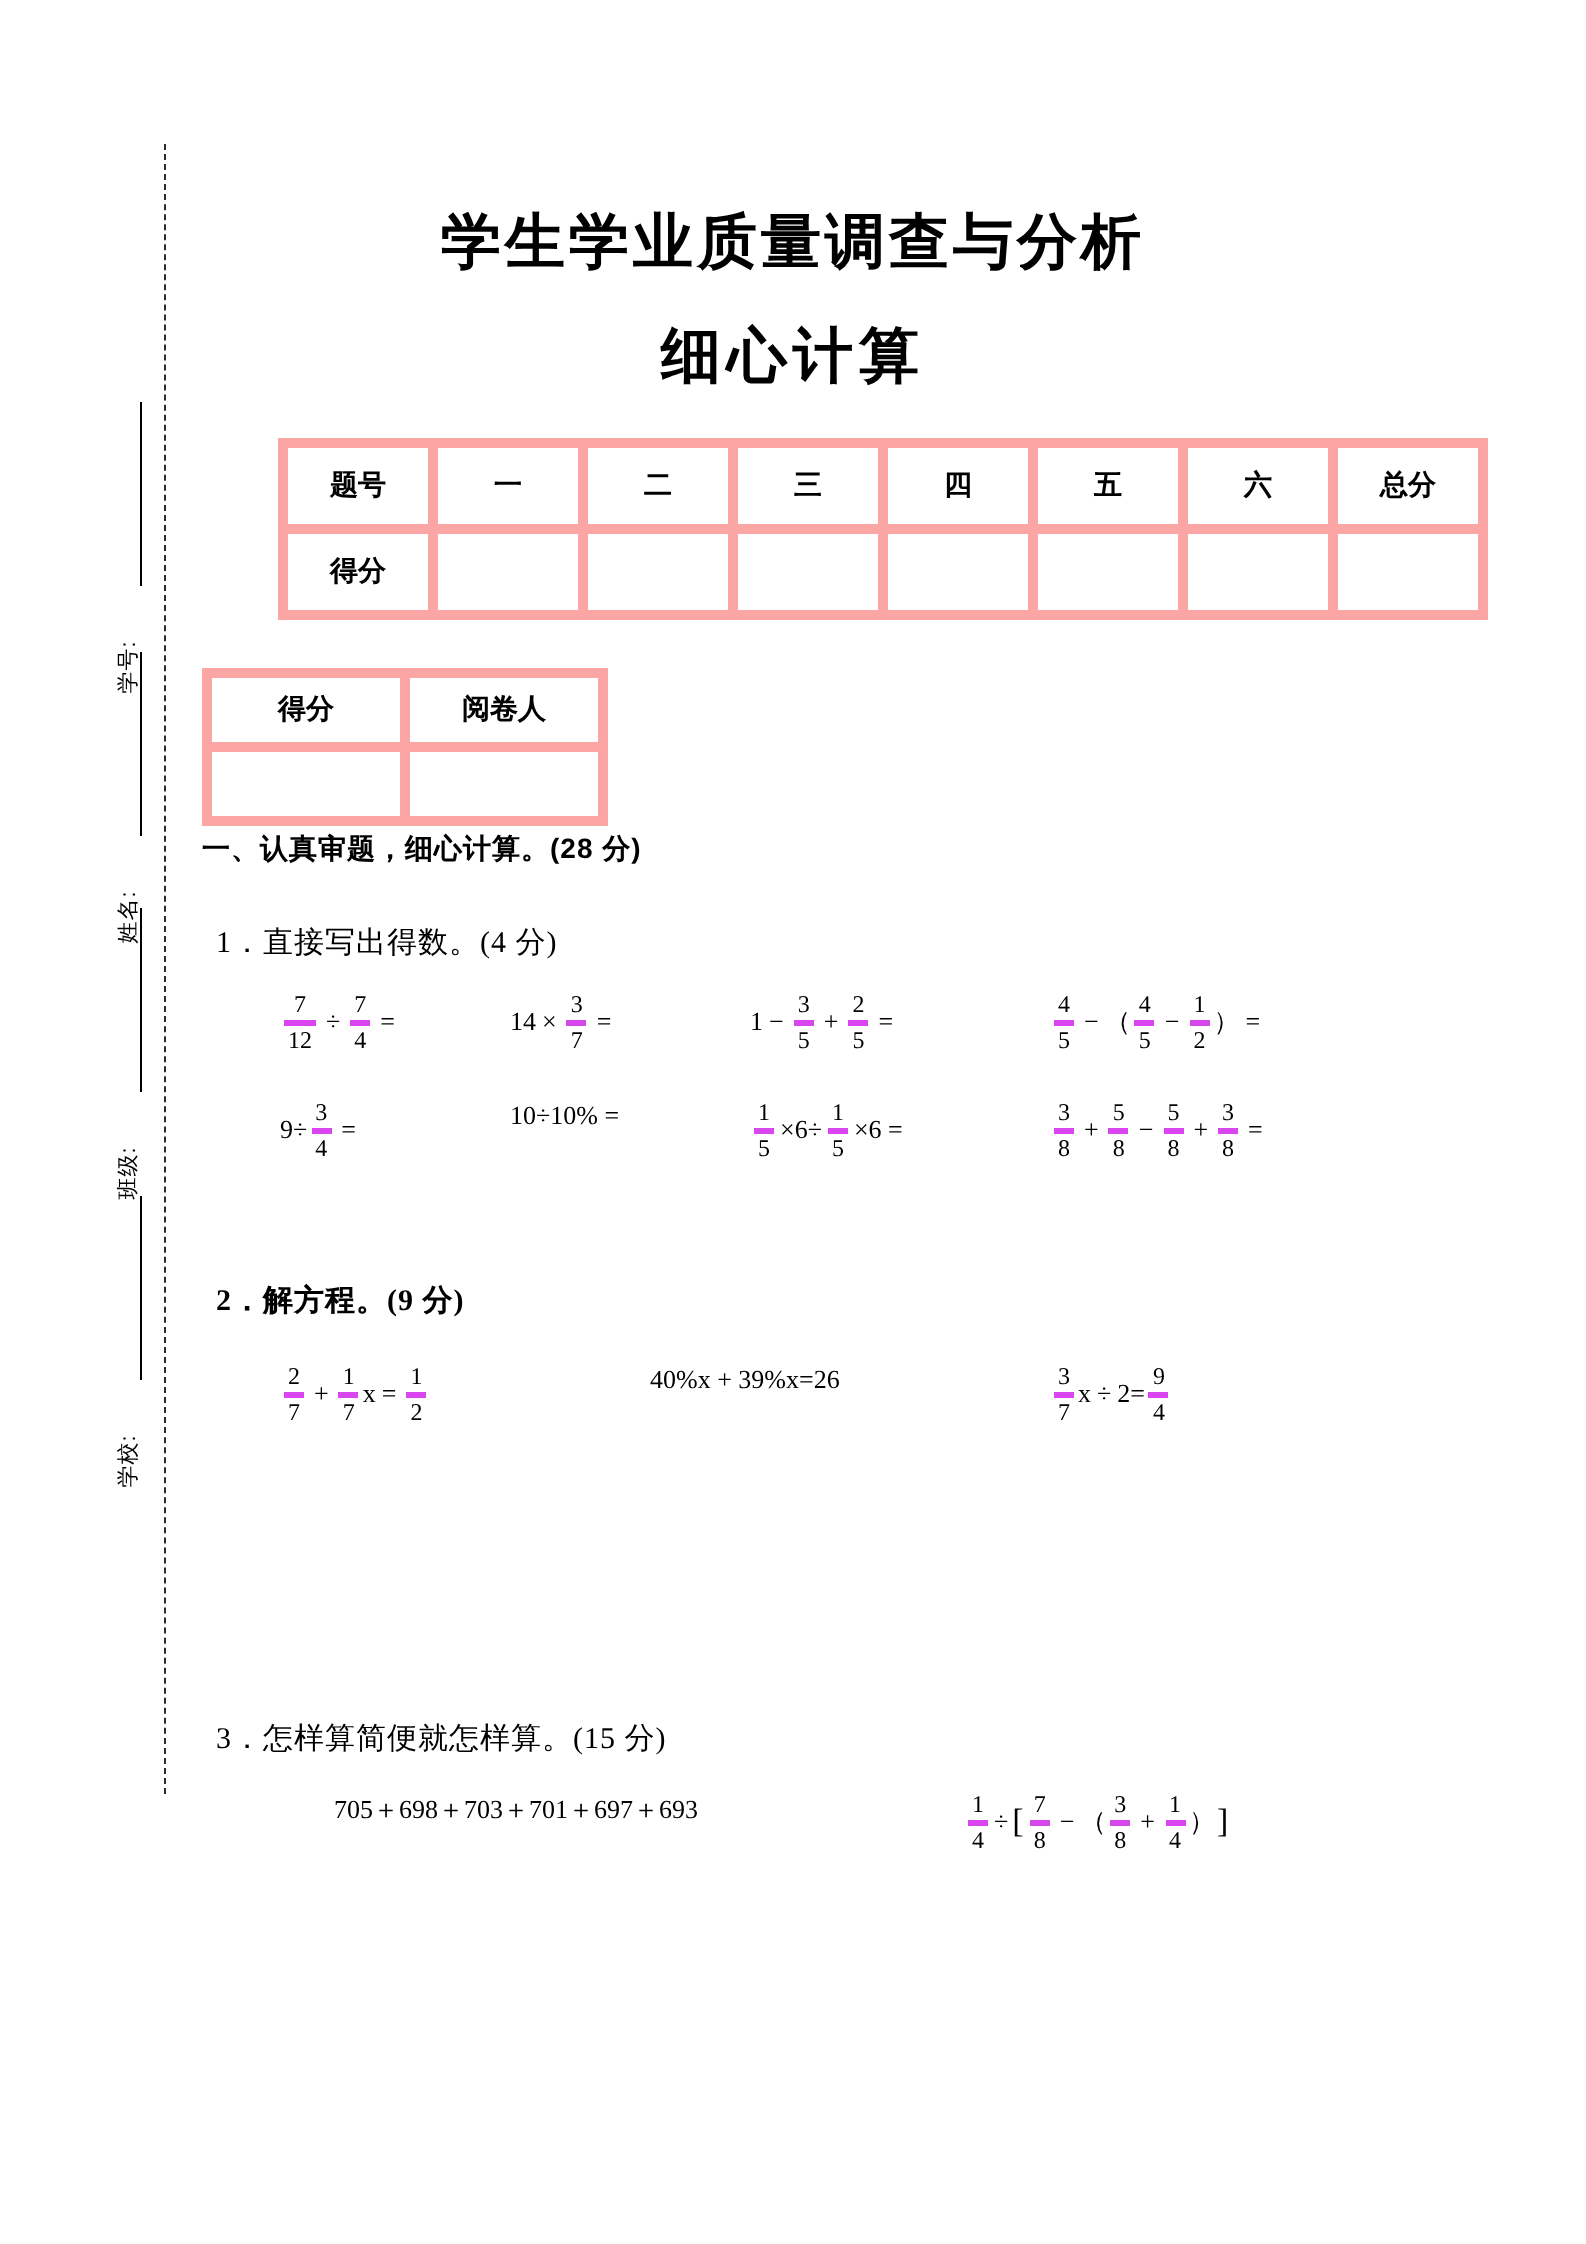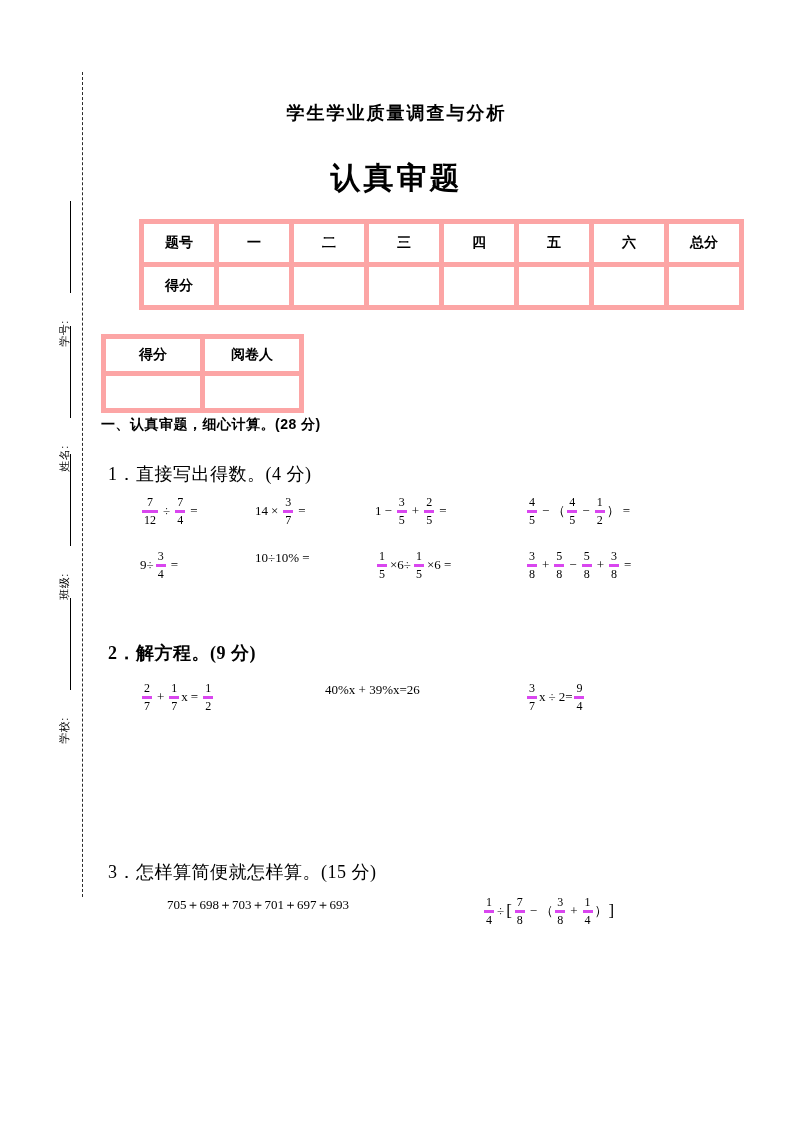--- a/index.html
+++ b/index.html
@@ -59,21 +59,21 @@
   }
 
   
   .doc-title {
     position: absolute;
     left: 0;
     top: 101px;
     width: 793px;
     text-align: center;
     font-family: "Liberation Sans", "DejaVu Sans", sans-serif;
-    font-size: 18px;
+    font-size: 30px;
     font-weight: 700;
     letter-spacing: 2px;
   }
   .doc-subtitle {
     position: absolute;
     left: 0;
     top: 158px;
     width: 793px;
     text-align: center;
     font-family: "Liberation Sans", "DejaVu Sans", sans-serif;
@@ -119,21 +119,21 @@
   .section-head {
     position: absolute;
     font-family: "Liberation Sans", "DejaVu Sans", sans-serif;
     font-size: 14px;
     font-weight: 700;
     letter-spacing: 0.5px;
   }
   .sub-item {
     position: absolute;
     font-family: "Liberation Serif", "DejaVu Serif", serif;
-    font-size: 18px;
+    font-size: 15px;
     letter-spacing: 0.5px;
   }
 
   
   .expr-row {
     position: absolute;
     display: flex;
     align-items: flex-start;
   }
   .expr {
@@ -181,21 +181,21 @@
     <div class="rule"></div>
     <div class="lbl">班级:</div>
   </div>
   <div class="seal-field" style="top:592px;">
     <div class="rule"></div>
     <div class="lbl">学校:</div>
   </div>
 </div>
 
 <div class="doc-title">学生学业质量调查与分析</div>
-<div class="doc-subtitle">认真审题</div>
+<div class="doc-subtitle">细心计算</div>
 
 <table class="grid" id="score-table">
   <tbody>
     <tr>
       <td class="hcell">题号</td>
       <td class="dcell">一</td>
       <td class="dcell">二</td>
       <td class="dcell">三</td>
       <td class="dcell">四</td>
       <td class="dcell">五</td>

